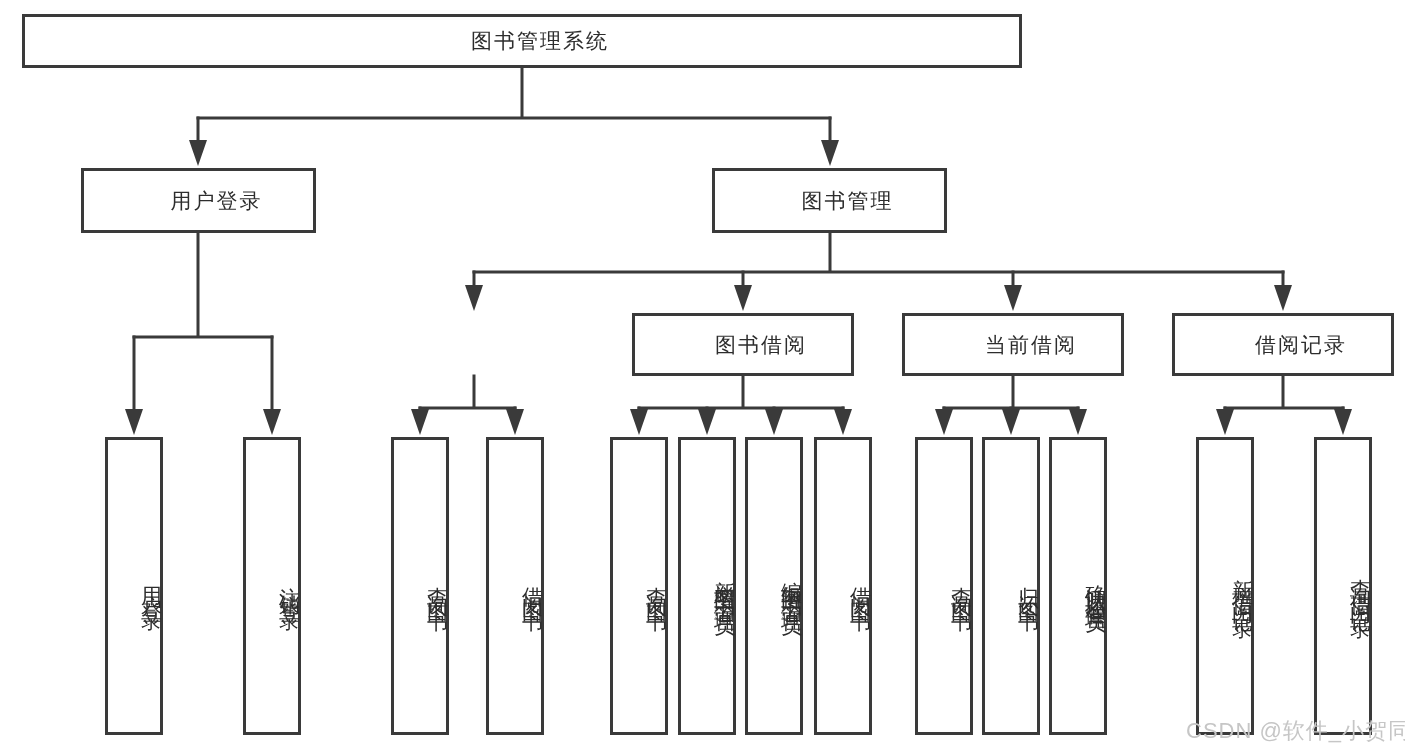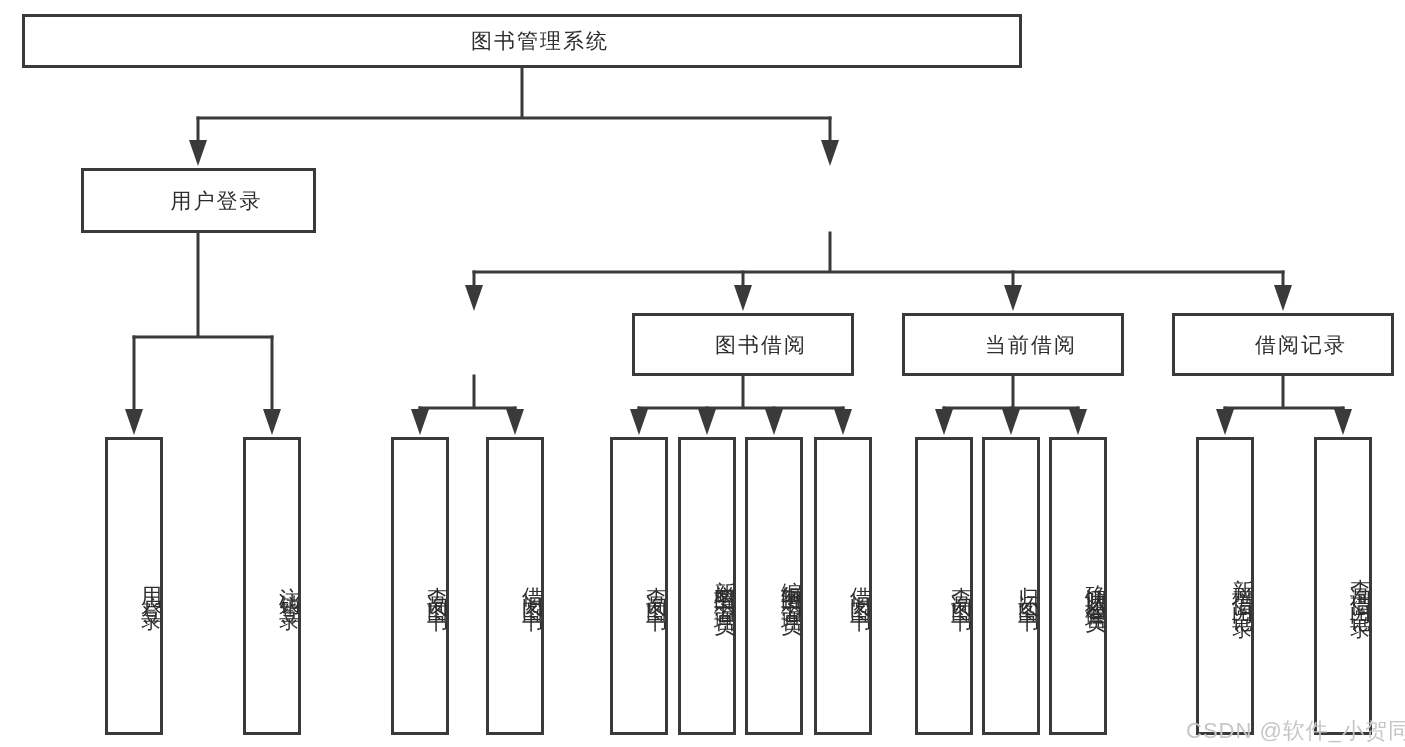--- a/index.html
+++ b/index.html
@@ -137,20 +137,21 @@
     </g>
     <g>
       <line class="wire" x1="1343" y1="408" x2="1343" y2="413"></line>
         <polygon class="head" points="1334,409 1352,409 1343,435"></polygon>
     </g>
   </svg>
 
   <div class="box" style="left:22px;top:14px;width:1000px;height:54px;">图书管理系统</div>
 
   <div class="box" style="left:81px;top:168px;width:235px;height:65px;">用户登录</div>
+  <div class="box" style="left:712px;top:168px;width:235px;height:65px;">图书管理</div>
 
   <div class="box" style="left:632px;top:313px;width:222px;height:63px;">图书借阅</div>
   <div class="box" style="left:902px;top:313px;width:222px;height:63px;">当前借阅</div>
   <div class="box" style="left:1172px;top:313px;width:222px;height:63px;">借阅记录</div>
 
   <div class="box vbox" style="left:105px;top:437px;width:58px;height:298px;">用户登录</div>
   <div class="box vbox" style="left:243px;top:437px;width:58px;height:298px;">注销登录</div>
 
   <div class="box vbox" style="left:391px;top:437px;width:58px;height:298px;">查询图书</div>
   <div class="box vbox" style="left:486px;top:437px;width:58px;height:298px;">借阅图书</div>

